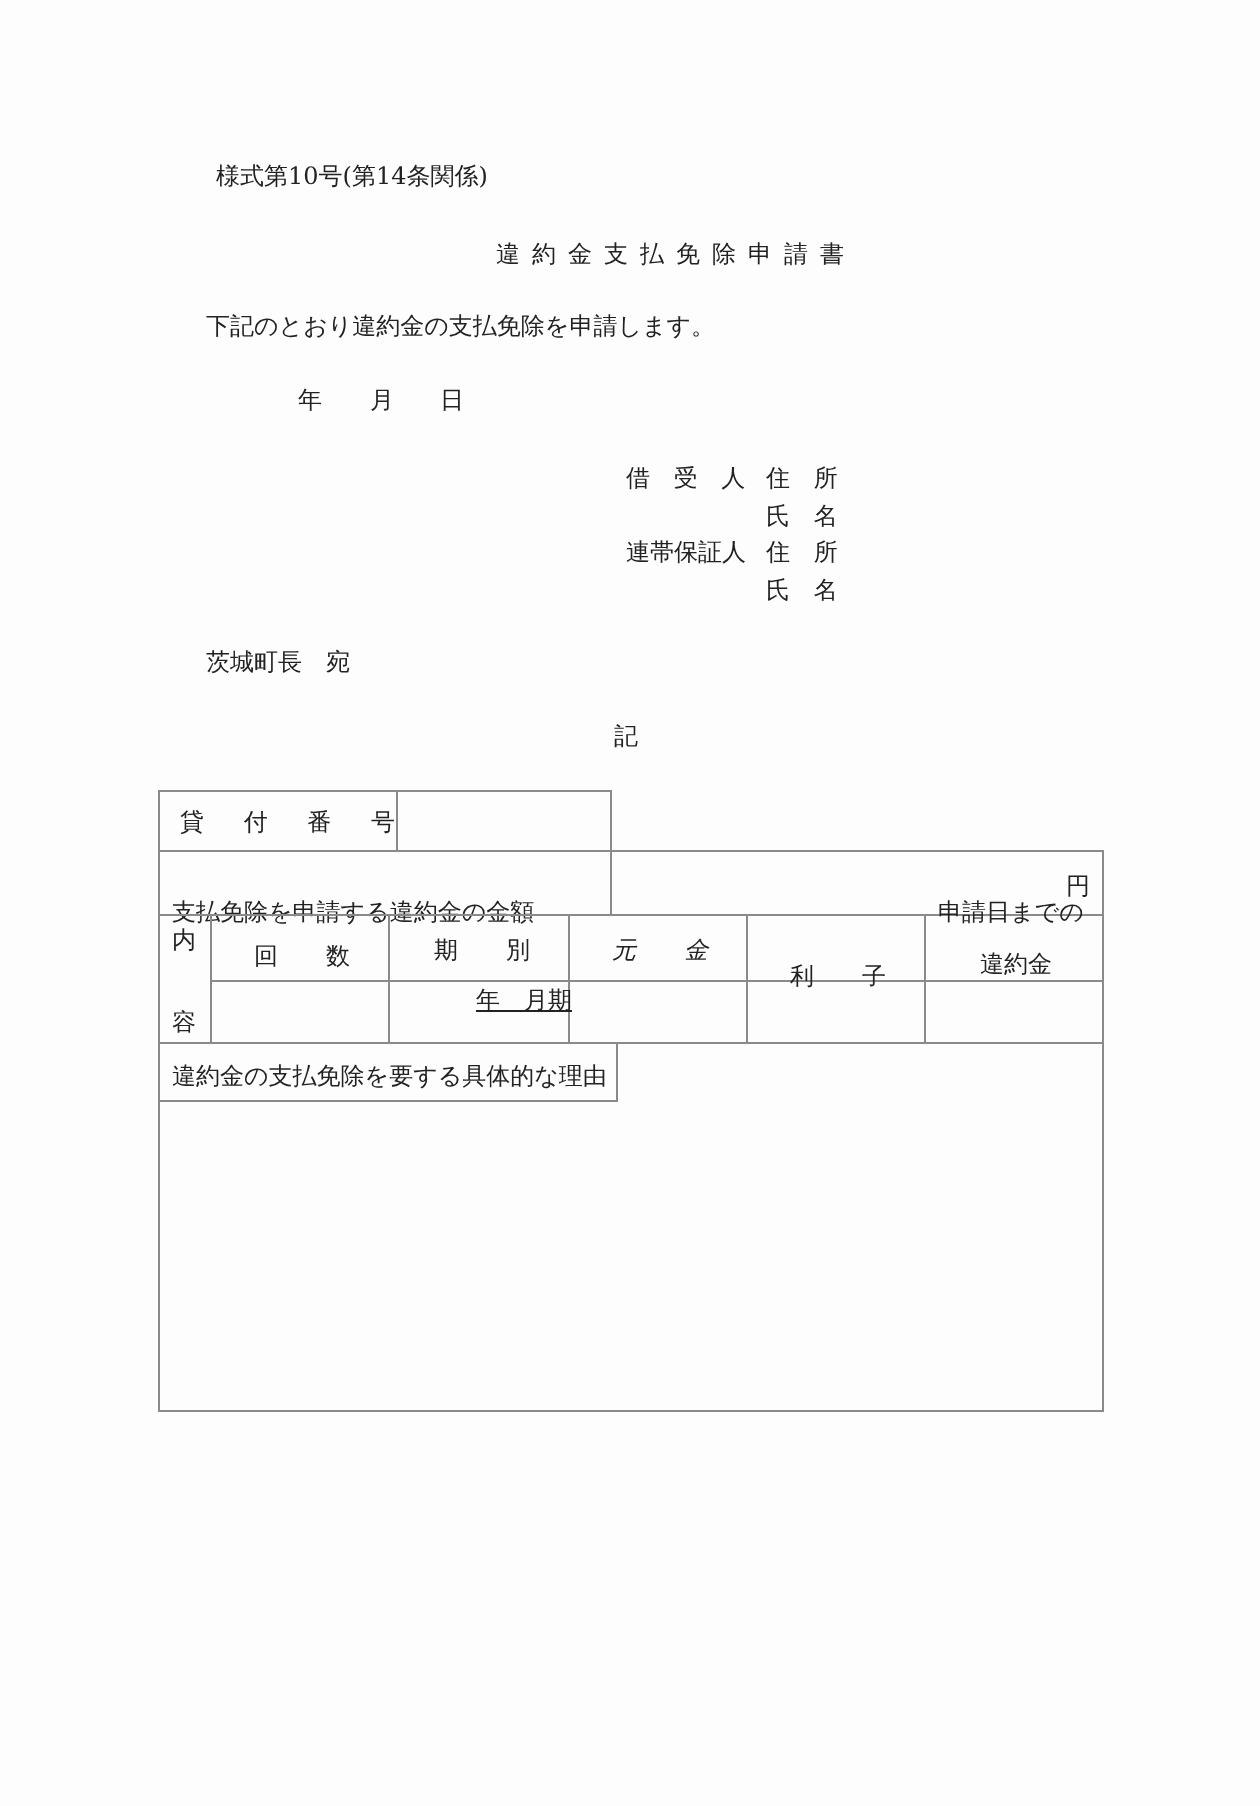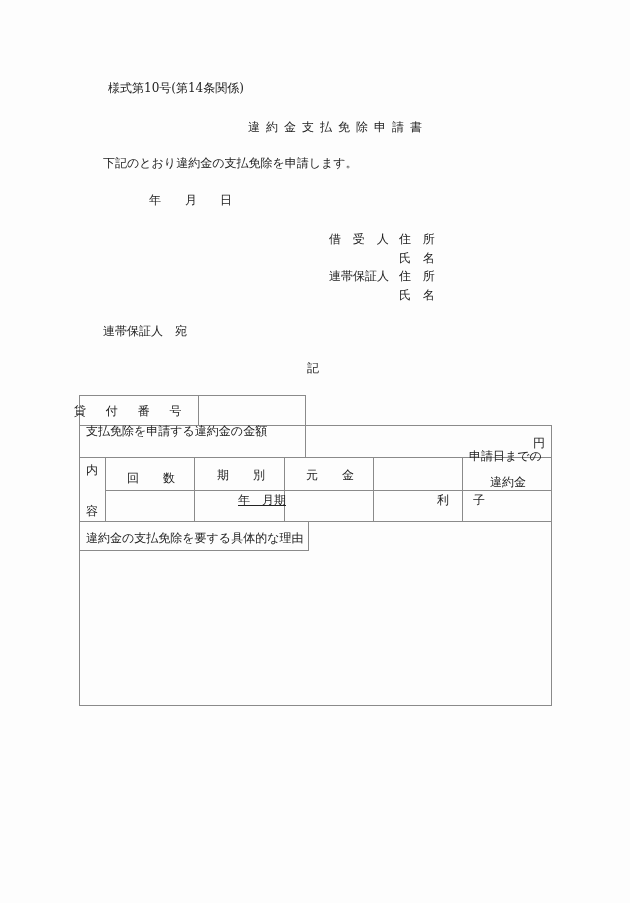--- a/index.html
+++ b/index.html
@@ -10,21 +10,21 @@
       font-family: "DejaVu Serif", "Liberation Serif", serif;
       color: #222;
       font-size: 12px;
       overflow: hidden;
     }
     .abs { position: absolute; white-space: nowrap; }
     .form-number { left: 80px; top: 80px; font-size: 12px; margin-left: 28px; }
     .doc-title { left: 228px; top: 119px; font-size: 12px; letter-spacing: 6px; margin-left: 20px; }
     .intro { left: 103px; top: 155px; font-size: 12px; }
     .date { top: 192px; font-size: 12px; }
-    .sig { font-size: 12px; margin-left: 16px; }
+    .sig { font-size: 12px; }
     .recipient { left: 103px; top: 323px; font-size: 12px; }
     .ki { left: 307px; top: 360px; font-size: 12px; }
 
     .line { position: absolute; background: #8a8a8a; }
     .h { height: 1px; }
     .v { width: 1px; }
     .cell-text { position: absolute; white-space: nowrap; font-size: 12px; }
     .spaced { letter-spacing: 8px; }
   </style>
 </head>
@@ -38,53 +38,53 @@
 <div class="abs date" style="left:185px;">月</div>
 <div class="abs date" style="left:220px;">日</div>
 
 <div class="abs sig" style="left:313px; top:231px; letter-spacing:4px;">借 受 人</div>
 <div class="abs sig" style="left:383px; top:231px; letter-spacing:4px;">住 所</div>
 <div class="abs sig" style="left:383px; top:250px; letter-spacing:4px;">氏 名</div>
 <div class="abs sig" style="left:313px; top:268px;">連帯保証人</div>
 <div class="abs sig" style="left:383px; top:268px; letter-spacing:4px;">住 所</div>
 <div class="abs sig" style="left:383px; top:287px; letter-spacing:4px;">氏 名</div>
 
-<div class="abs recipient">連帯保証人　宛</div>
+<div class="abs recipient">茨城町長　宛</div>
 <div class="abs ki">記</div>
 
 <div>
 
   <div class="line h" style="left:79px; top:395px; width:227px;"></div>
   <div class="line v" style="left:79px; top:395px; height:311px;"></div>
   <div class="line v" style="left:198px; top:395px; height:30px;"></div>
   <div class="line v" style="left:305px; top:395px; height:62px;"></div>
-  <div class="cell-text spaced" style="left:74px; top:403px;">貸 付 番 号</div>
+  <div class="cell-text spaced" style="left:90px; top:403px;">貸 付 番 号</div>
   <div class="cell-text" style="left:202px; top:398px; width:100px; height:24px;"></div>
 
   <div class="line h" style="left:79px; top:425px; width:473px;"></div>
   <div class="line v" style="left:551px; top:425px; height:281px;"></div>
-  <div class="cell-text" style="left:86px; top:423px;text-align:right;">支払免除を申請する違約金の金額</div>
+  <div class="cell-text" style="left:86px; top:448px;text-align:right;">支払免除を申請する違約金の金額</div>
   <div class="cell-text" style="left:309px; top:428px; width:220px; height:26px;"></div>
   <div class="cell-text" style="left:533px; top:435px;">円</div>
 
   <div class="line h" style="left:79px; top:457px; width:473px;"></div>
   <div class="line h" style="left:105px; top:490px; width:447px;"></div>
   <div class="line v" style="left:105px; top:457px; height:64px;"></div>
   <div class="line v" style="left:194px; top:457px; height:64px;"></div>
   <div class="line v" style="left:284px; top:457px; height:64px;"></div>
   <div class="line v" style="left:373px; top:457px; height:64px;"></div>
   <div class="line v" style="left:462px; top:457px; height:64px;"></div>
 
   <div class="cell-text" style="left:86px; top:462px;">内</div>
   <div class="cell-text" style="left:86px; top:503px;">容</div>
 
   <div class="cell-text" style="left:127px; top:470px;">回　　数</div>
   <div class="cell-text" style="left:217px; top:467px;">期　　別</div>
-  <div class="cell-text" style="left:306px; top:467px;">元　　金</div>
-  <div class="cell-text" style="left:395px; top:492px;margin-left:42px;">利　　子</div>
+  <div class="cell-text" style="left:306px; top:467px;font-style:italic;">元　　金</div>
+  <div class="cell-text" style="left:395px; top:480px;">利　　子</div>
   <div class="cell-text" style="left:469px; top:448px;">申請日までの</div>
   <div class="cell-text" style="left:490px; top:474px;">違約金</div>
 
   <div class="cell-text" style="left:108px; top:493px; width:84px; height:26px;"></div>
   <div class="cell-text" style="left:238px; top:492px;text-decoration:underline;">年　月期</div>
   <div class="cell-text" style="left:287px; top:493px; width:84px; height:26px;"></div>
   <div class="cell-text" style="left:376px; top:493px; width:84px; height:26px;"></div>
   <div class="cell-text" style="left:465px; top:493px; width:84px; height:26px;"></div>
 
   <div class="line h" style="left:79px; top:521px; width:473px;"></div>

